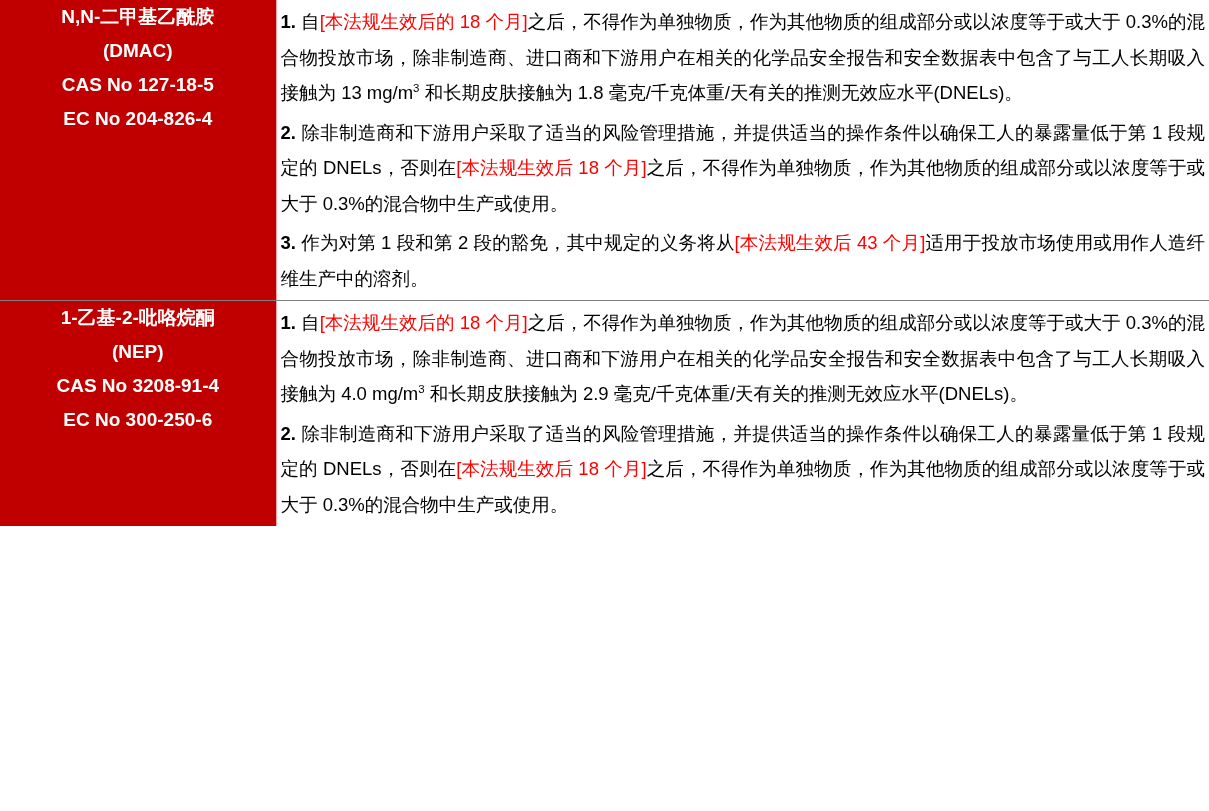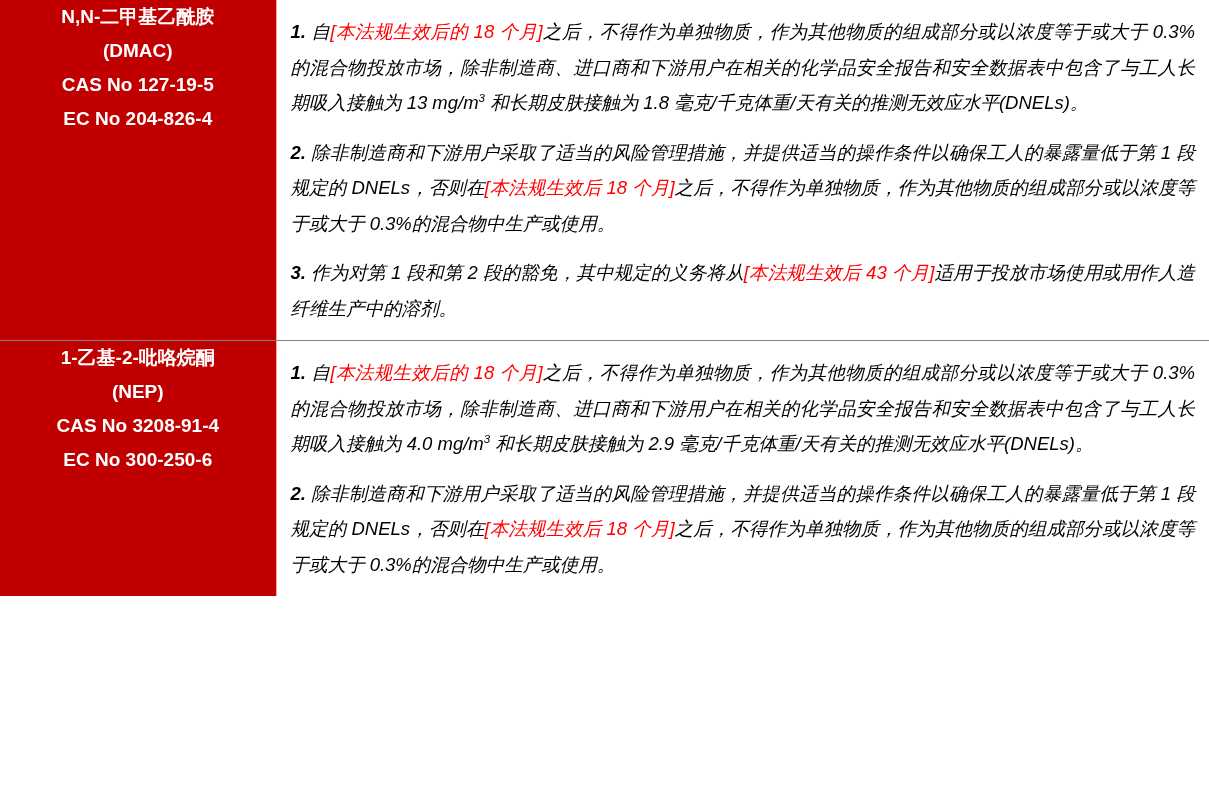--- a/index.html
+++ b/index.html
@@ -48,22 +48,21 @@
     line-height: 35.5px;
     text-align: justify;
     text-justify: inter-ideograph;
     box-sizing: border-box;
   }
   tr.row-last .cell-substance,
   tr.row-last .cell-provisions {
     border-bottom: none;
   }
   .para {
-    margin: 14px;
-    font-style: italic;
+    margin: 4px;
   }
   .para-num {
     font-weight: bold;
   }
   .hl {
     color: #FF0000;
   }
   sup {
     font-size: 0.62em;
     vertical-align: super;
@@ -72,21 +71,21 @@
 </style>
 </head>
 <body>
 
 <table class="doc-table">
   <tbody>
     <tr>
       <td class="cell-substance">
         <span class="sub-line">N,N-二甲基乙酰胺</span>
         <span class="sub-line">(DMAC)</span>
-        <span class="sub-line">CAS No 127-19-5</span>
+        <span class="sub-line">CAS No 127-18-5</span>
         <span class="sub-line">EC No 204-826-4</span>
       </td>
       <td class="cell-provisions">
         <p class="para">
           <span class="para-num">1.</span>
           <span>自</span><span class="hl">[本法规生效后的 18 个月]</span><span>之后，不得作为单独物质，作为其他物质的组成部分或以浓度等于或大于 0.3%的混合物投放市场，除非制造商、进口商和下游用户在相关的化学品安全报告和安全数据表中包含了与工人长期吸入接触为 13 mg/m</span><sup>3</sup><span> 和长期皮肤接触为 1.8 毫克/千克体重/天有关的推测无效应水平(DNELs)。</span>
         </p>
         <p class="para">
           <span class="para-num">2.</span>
           <span>除非制造商和下游用户采取了适当的风险管理措施，并提供适当的操作条件以确保工人的暴露量低于第 1 段规定的 DNELs，否则在</span><span class="hl">[本法规生效后 18 个月]</span><span>之后，不得作为单独物质，作为其他物质的组成部分或以浓度等于或大于 0.3%的混合物中生产或使用。</span>

